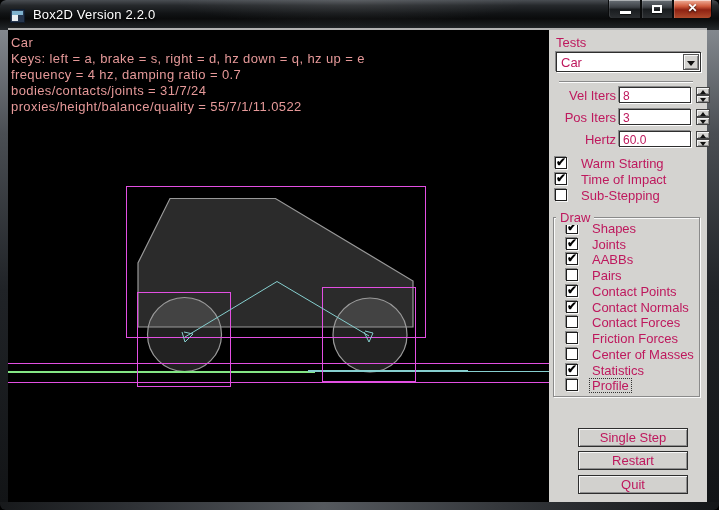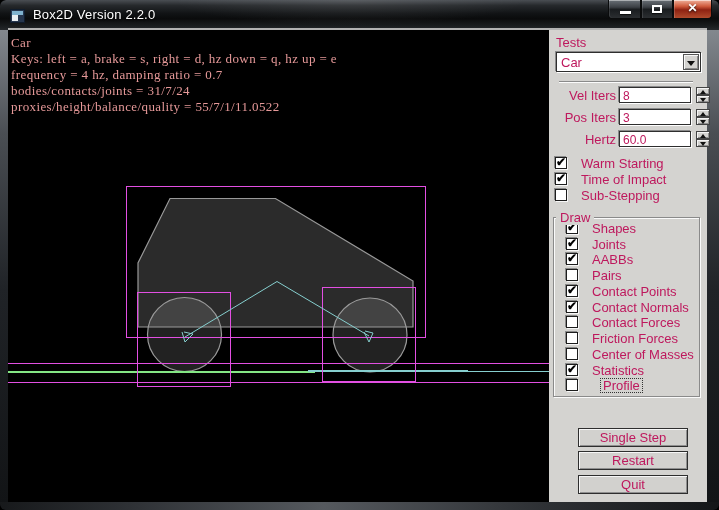--- a/index.html
+++ b/index.html
@@ -48,21 +48,21 @@
   .frame-left{left:0;}
   .frame-right{left:707px;width:12px;}
   .frame-bottom{position:absolute;left:0;top:502px;width:719px;height:8px;border-radius:0 0 6px 6px;
     background:linear-gradient(90deg,#17191b 0%,#2e3135 18%,#55595e 45%,#34373b 70%,#141618 100%);}
   
   .canvas{
     position:absolute;left:8px;top:30px;width:541px;height:472px;background:var(--canvas_bg,#000);
   }
   .stats{
     position:absolute;left:3px;top:5px;
-    font-family:Liberation Serif, serif;font-size:13px;line-height:16px;
+    font-family:Liberation Sans, sans-serif;font-size:13px;line-height:16px;
     letter-spacing:0.4px;color:var(--stats_text,#e69999);white-space:pre;
   }
   .sim-svg{position:absolute;left:0;top:0;}
   .aabb{fill:none;stroke:var(--aabb,#e24fe2);stroke-width:1;}
   .shape-chassis{fill:#2b2b2b;stroke:var(--shape_outline,#999);stroke-width:1.2;}
   .wheel{fill:rgba(154,154,154,0.22);stroke:#9a9a9a;stroke-width:1.2;}
   .joint{stroke:var(--joint,#84cccc);fill:none;stroke-width:1;}
   .edge-green{stroke:var(--static_edge,#84e684);stroke-width:1.5;}
   .edge-cyan{stroke:var(--joint,#84cccc);}
   
@@ -103,21 +103,21 @@
     border-left:3px solid transparent;border-right:3px solid transparent;border-top:4px solid #111;}
   .chk-row{position:absolute;height:14px;white-space:nowrap;}
   .chk-box{
     position:absolute;left:0;top:0;width:12px;height:12px;background:#fff;
     border:1px solid #1d1d1d;box-shadow:-1px -1px 0 #8a8a8a,1px 1px 0 #f7f7f7;
   }
   .chk-box.checked::after{
     content:"\2714";position:absolute;left:0px;top:-3px;font-size:12px;font-weight:bold;color:#000;
   }
   .chk-label{position:absolute;left:24px;top:0px;line-height:13px;padding:0 2px;}
-  .chk-label.focused{outline:1px dotted #333;margin-left:11px;}
+  .chk-label.focused{outline:1px dotted #333;}
   .draw-group{
     position:absolute;left:4px;top:187px;width:147px;height:180px;
     border:1px solid #8a8a8a;box-shadow:inset 1px 1px 0 #fafafa,1px 1px 0 #fafafa;
   }
   .draw-legend{position:absolute;left:7px;top:180px;background:#d4d3d0;padding:0 4px;z-index:2;}
   .sb-btn{
     position:absolute;left:29px;width:110px;height:19px;background:#d2d1ce;
     border:1px solid #2e2e2e;box-shadow:inset 1px 1px 0 #f6f6f6,inset -1px -1px 0 #8f8f8f;
     text-align:center;font-size:13px;line-height:17px;
   }

